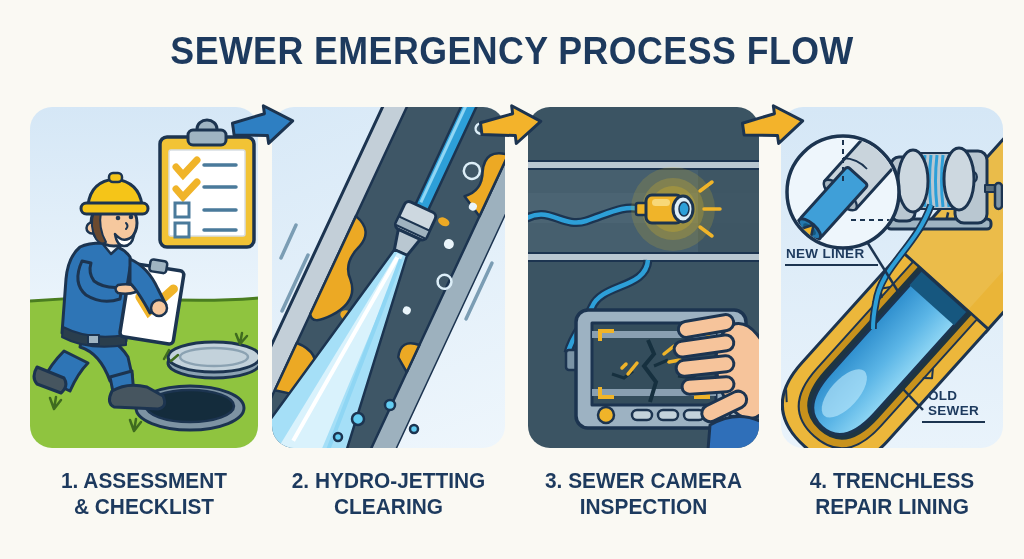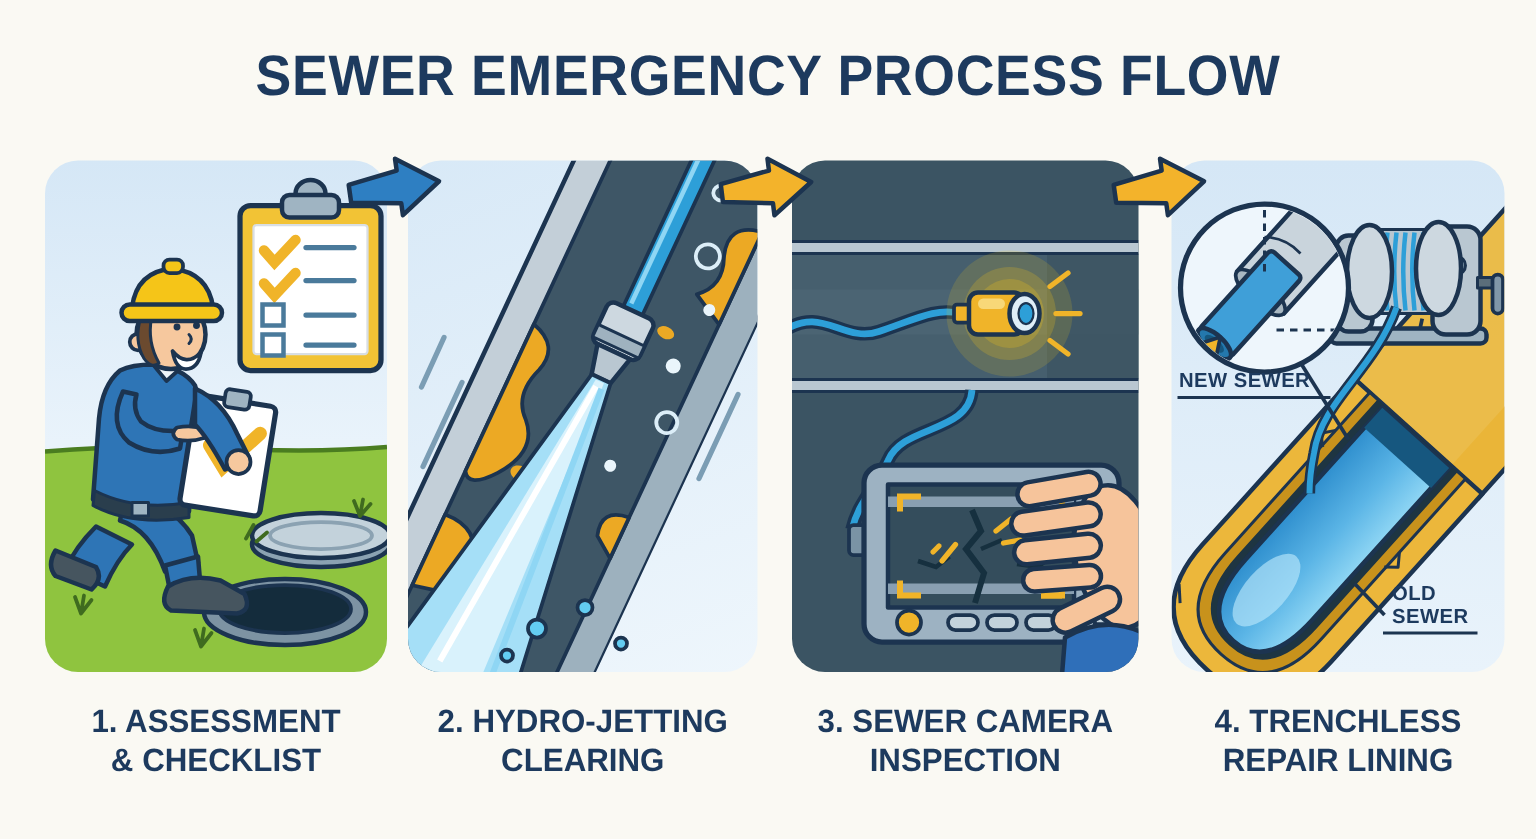--- a/index.html
+++ b/index.html
@@ -340,21 +340,21 @@
   <svg class="arrow" id="a1" viewBox="0 0 64 42">
     <path d="M2,15 L35,10 L35,2 L62,21 L35,40 L35,32 L2,27 Z" class="o" stroke-width="3" fill="#2e7fc2"></path>
   </svg>
   <svg class="arrow" id="a2" viewBox="0 0 64 42">
     <path d="M2,15 L35,10 L35,2 L62,21 L35,40 L35,32 L2,27 Z" class="o" stroke-width="3" fill="#f3b32b"></path>
   </svg>
   <svg class="arrow" id="a3" viewBox="0 0 64 42">
     <path d="M2,15 L35,10 L35,2 L62,21 L35,40 L35,32 L2,27 Z" class="o" stroke-width="3" fill="#f3b32b"></path>
   </svg>
 
-  <div class="anno" id="newLiner">NEW SEWER</div>
+  <div class="anno" id="newLiner">NEW LINER</div>
   <div class="anno" id="oldPipe">OLD SEWER</div>
 
   <div class="caption" id="c1">
     <div>1. ASSESSMENT</div>
     <div>&amp; CHECKLIST</div>
   </div>
   <div class="caption" id="c2">
     <div>2. HYDRO-JETTING</div>
     <div>CLEARING</div>
   </div>

